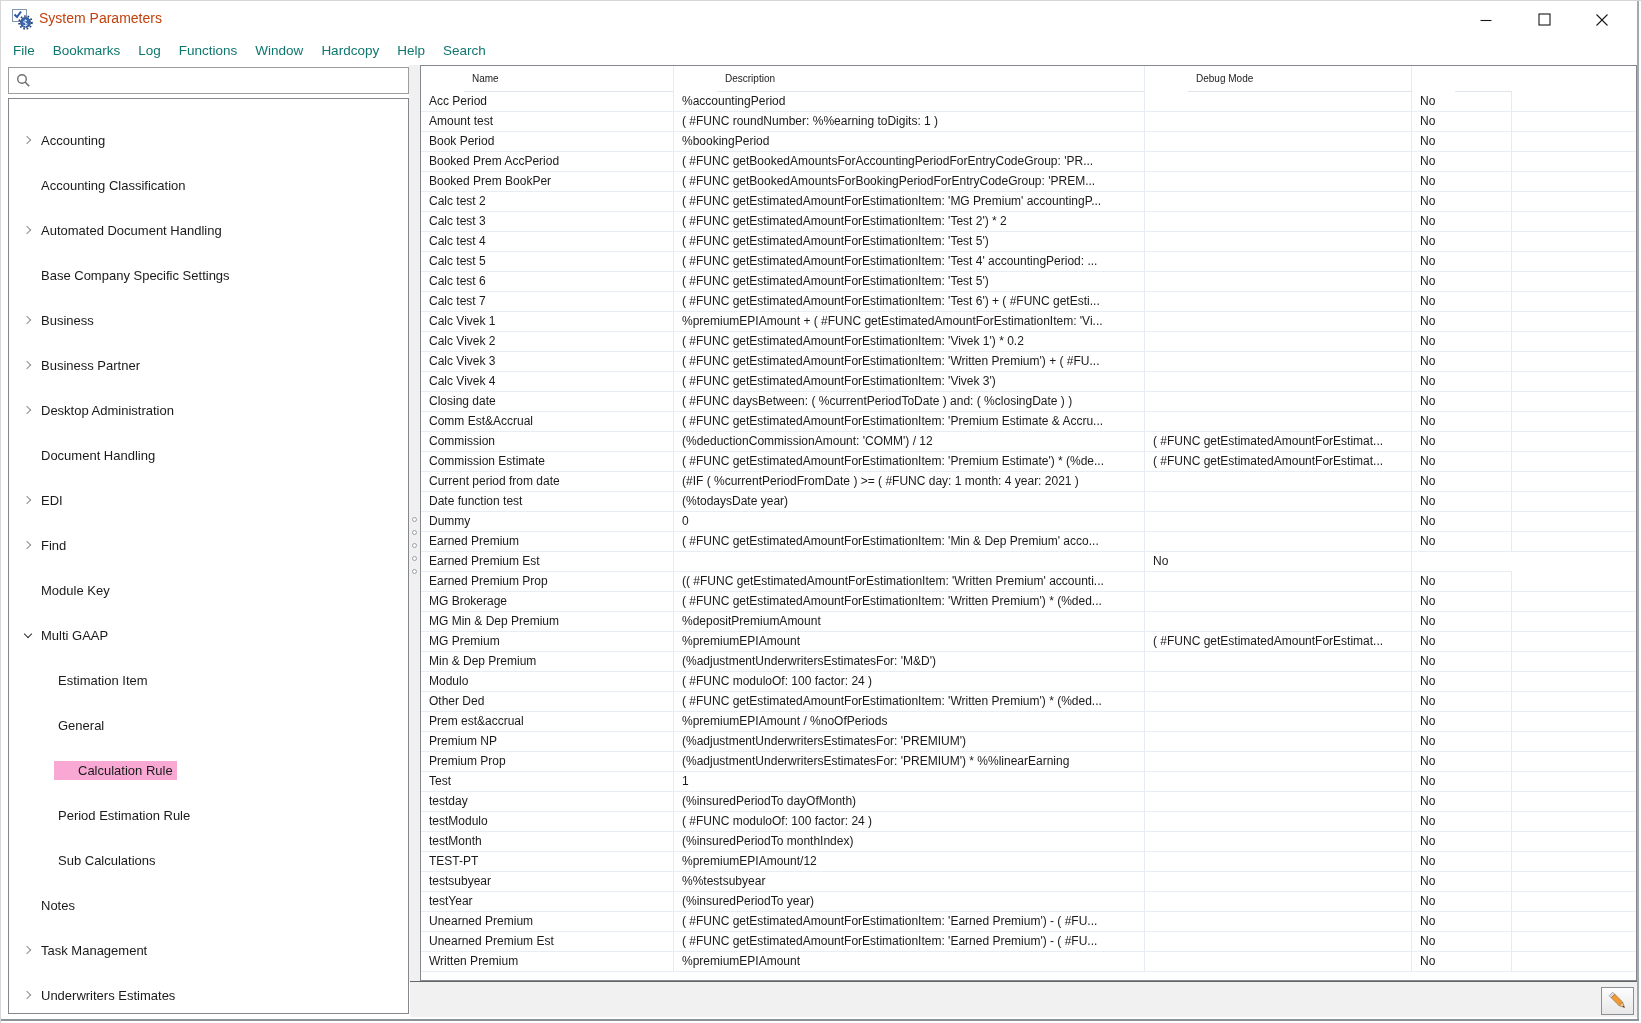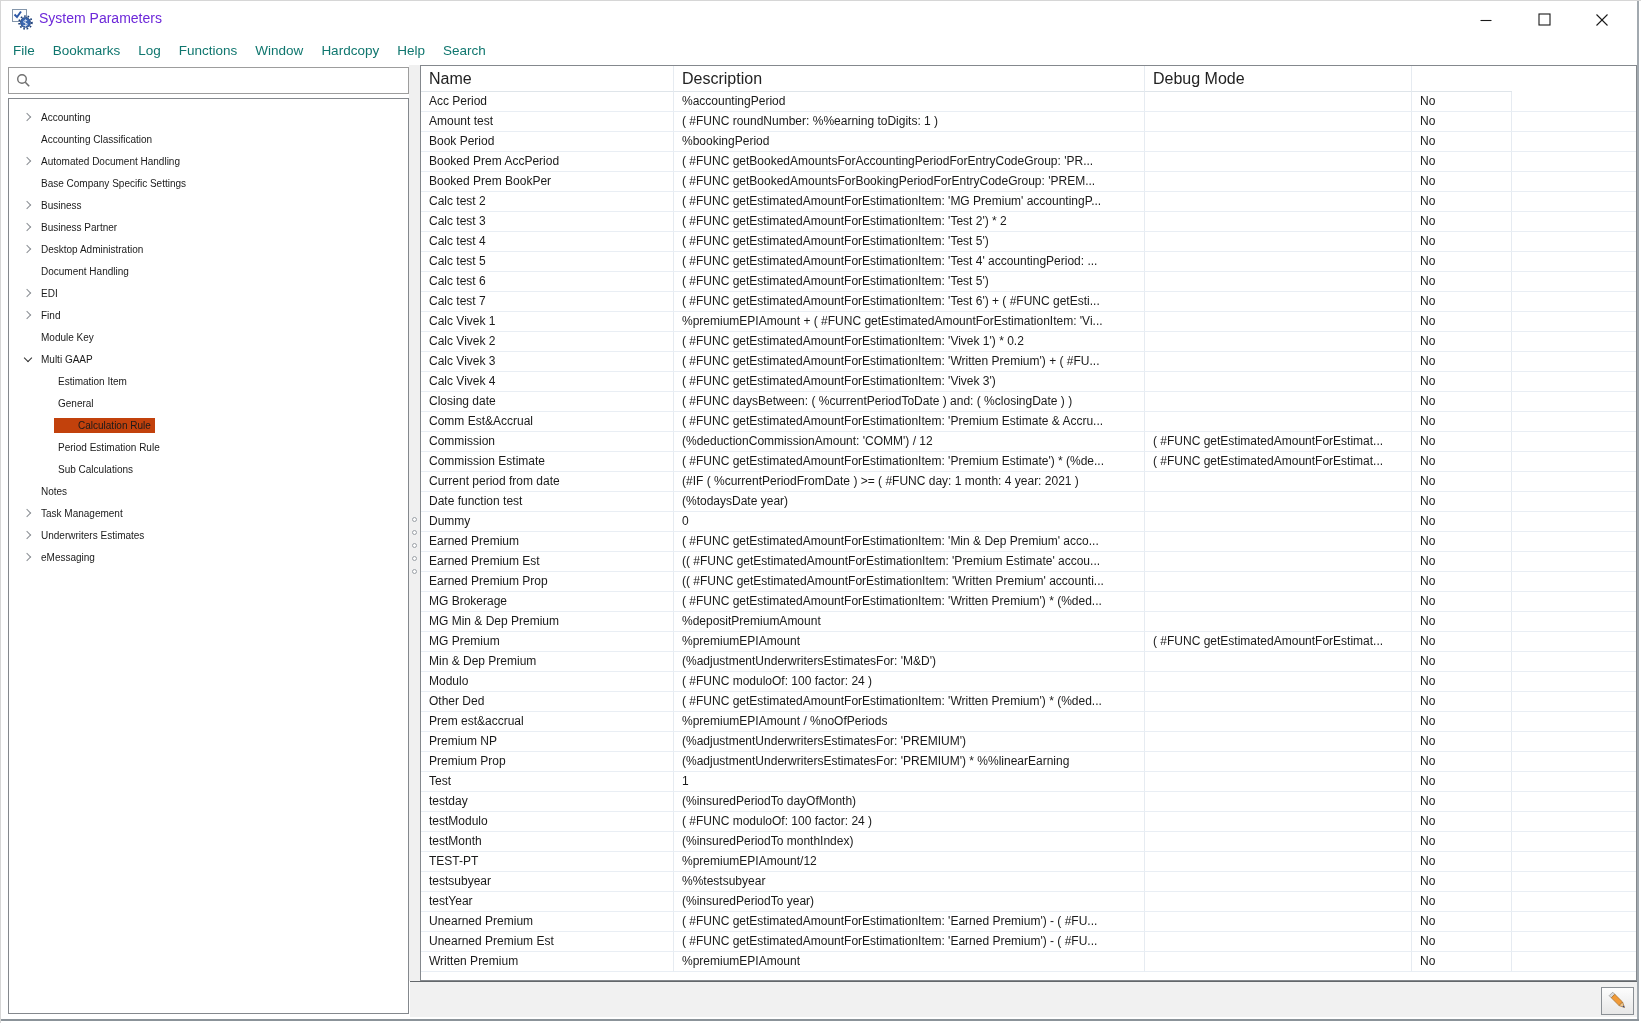--- a/index.html
+++ b/index.html
@@ -8,51 +8,51 @@
     position:relative; width:1641px; height:1023px; background:#ffffff;
     font-family:"Liberation Sans", sans-serif; color:#1a1a1a; overflow:hidden;
     border-top:1px solid #d6d6d6; border-left:1px solid #d6d6d6;
   }
   .edge-right { position:absolute; left:1636px; top:0; width:2px; height:1020px; background:#a2a9af; }
   .edge-bottom { position:absolute; left:0; top:1018px; width:1638px; height:2px; background:#8b9399; }
 
   
   .titlebar { position:absolute; left:0; top:0; width:1636px; height:37px; background:#ffffff; }
   .app-icon { position:absolute; left:10px; top:7px; width:22px; height:22px; }
-  .window-title { position:absolute; left:38px; top:9px; font-size:14px; color:#6d28d9; white-space:nowrap; }
+  .window-title { position:absolute; left:38px; top:9px; font-size:14px; color:#c2410c; white-space:nowrap; }
   .win-controls { position:absolute; right:6px; top:0; height:37px; display:flex; }
   .win-btn { width:58px; height:37px; display:flex; align-items:center; justify-content:center; }
 
   
   .menubar { position:absolute; left:0; top:37px; width:1636px; height:26px; display:flex; align-items:center; padding-left:3px; background:#ffffff; }
   .menu-item { padding:0 9px; font-size:13.5px; line-height:26px; color:#0f766e; white-space:nowrap; }
 
   
   .search-box { position:absolute; left:7px; top:66px; width:401px; height:27px; background:#fff; border:1px solid #9d9d9d; display:flex; align-items:center; padding-left:7px; }
   .search-box input { border:none; outline:none; flex:1; height:21px; font-size:13px; font-family:"Liberation Sans",sans-serif; margin-left:6px; background:transparent; }
 
   
   .tree-panel { position:absolute; left:7px; top:97px; width:401px; height:916px; background:#fff; border:1px solid #84888d; padding-top:7px; overflow:hidden; }
-  .tree-item { display:flex; align-items:center; height:22px; padding-left:10px; font-size:10px; white-space:nowrap; }
+  .tree-item { display:flex; align-items:center; height:22px; padding-left:10px; font-size:13px; white-space:nowrap;margin-top:23px; }
   .tree-item.child { padding-left:27px; }
   .chev-box { flex:0 0 18px; width:18px; height:22px; display:flex; align-items:center; justify-content:center; }
   .chev { width:6px; height:6px; border-right:1.6px solid #8b8f94; border-bottom:1.6px solid #8b8f94; transform:rotate(-45deg); margin-left:-2px; }
   .chev.expanded { border-color:#2f2f2f; transform:rotate(45deg); margin-left:0; margin-top:-2px; }
   .tree-label { padding:2px 4px; }
-  .tree-label.selected { background:#c2410c;padding-left:24px; }
+  .tree-label.selected { background:#f9a8d4;padding-left:24px; }
 
   
   .splitter { position:absolute; left:408px; top:64px; width:11px; height:916px; background:#f0f0f0; }
   .grip-dot { position:absolute; left:3px; width:5px; height:5px; border:1px solid #9aa0a6; border-radius:50%; background:#fdfdfd; }
 
   
   .table-area { position:absolute; left:419px; top:64px; width:1217px; height:916px; background:#fff; border:1px solid #84888d; overflow:hidden; }
   .trow { display:grid; grid-template-columns:253px 471px 267px 100px 1fr; }
   .thead { height:26px; }
-  .thead .cell { line-height:26px; border-bottom:1px solid #dfe5ea; font-size:16px; color:#222; }
+  .thead .cell { line-height:26px; border-bottom:1px solid #dfe5ea; font-size:10px; color:#222;margin-left:43px; }
   .tbody .trow { height:20px; }
   .tbody .cell { line-height:19px; border-bottom:1px solid #e9eef4; font-size:12px; }
   .cell { padding-left:8px; white-space:nowrap; overflow:hidden; border-right:1px solid #e6ebf1; }
   .cell.filler { border-right:none; }
 
   
   .statusbar { position:absolute; left:409px; top:980px; width:1227px; height:36px; background:#f1f1f1; border-top:1px solid #63676b; }
   .pencil-btn { position:absolute; right:3px; top:5px; width:33px; height:28px; background:linear-gradient(#fdfdfd,#e7e7e7); border:1px solid #8a8f94; display:flex; align-items:center; justify-content:center; }
 </style>
 </head>
@@ -391,21 +391,20 @@
         </div>
         <div class="trow">
           <div class="cell">Earned Premium</div>
           <div class="cell">( #FUNC getEstimatedAmountForEstimationItem: 'Min &amp; Dep Premium' acco...</div>
           <div class="cell"></div>
           <div class="cell">No</div>
           <div class="cell filler"></div>
         </div>
         <div class="trow">
           <div class="cell">Earned Premium Est</div>
-          <div class="cell">(( #FUNC getEstimatedAmountForEstimationItem: 'Premium Estimate' accou...</div>
           <div class="cell"></div>
           <div class="cell">No</div>
           <div class="cell filler"></div>
         </div>
         <div class="trow">
           <div class="cell">Earned Premium Prop</div>
           <div class="cell">(( #FUNC getEstimatedAmountForEstimationItem: 'Written Premium' accounti...</div>
           <div class="cell"></div>
           <div class="cell">No</div>
           <div class="cell filler"></div>

